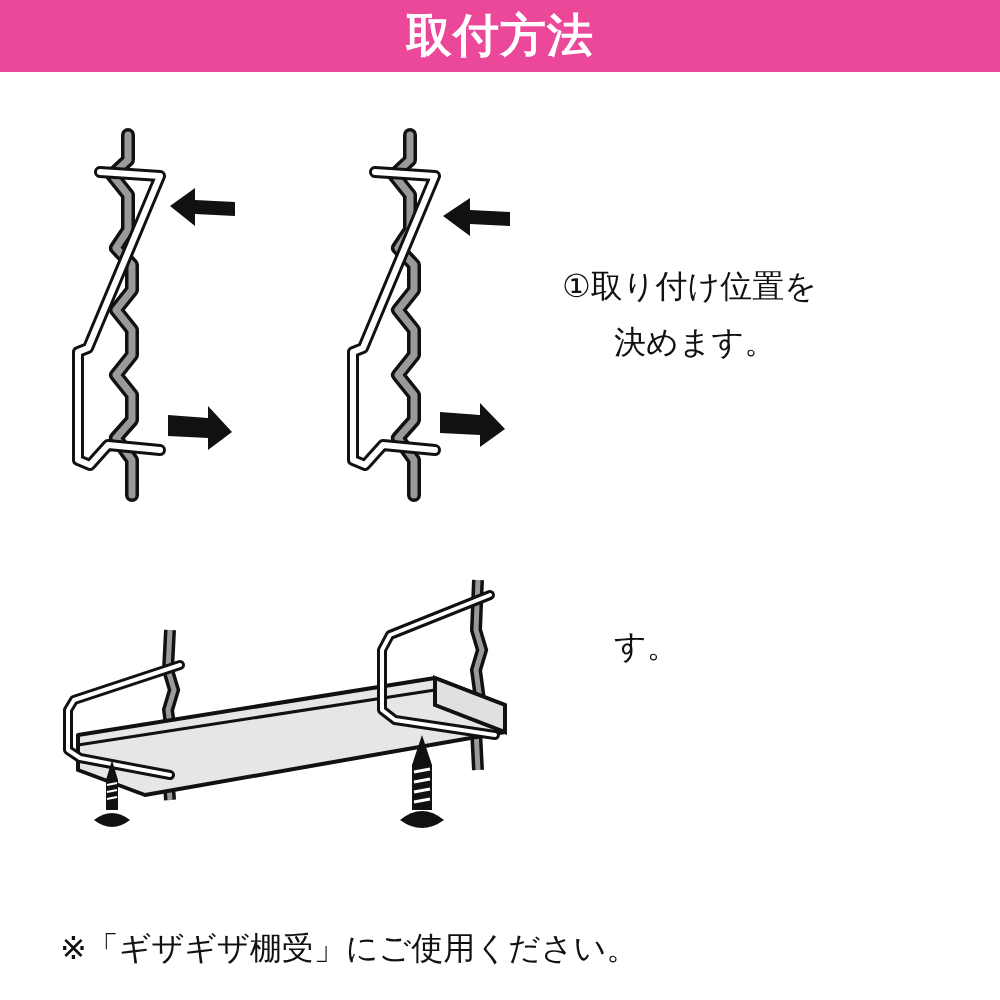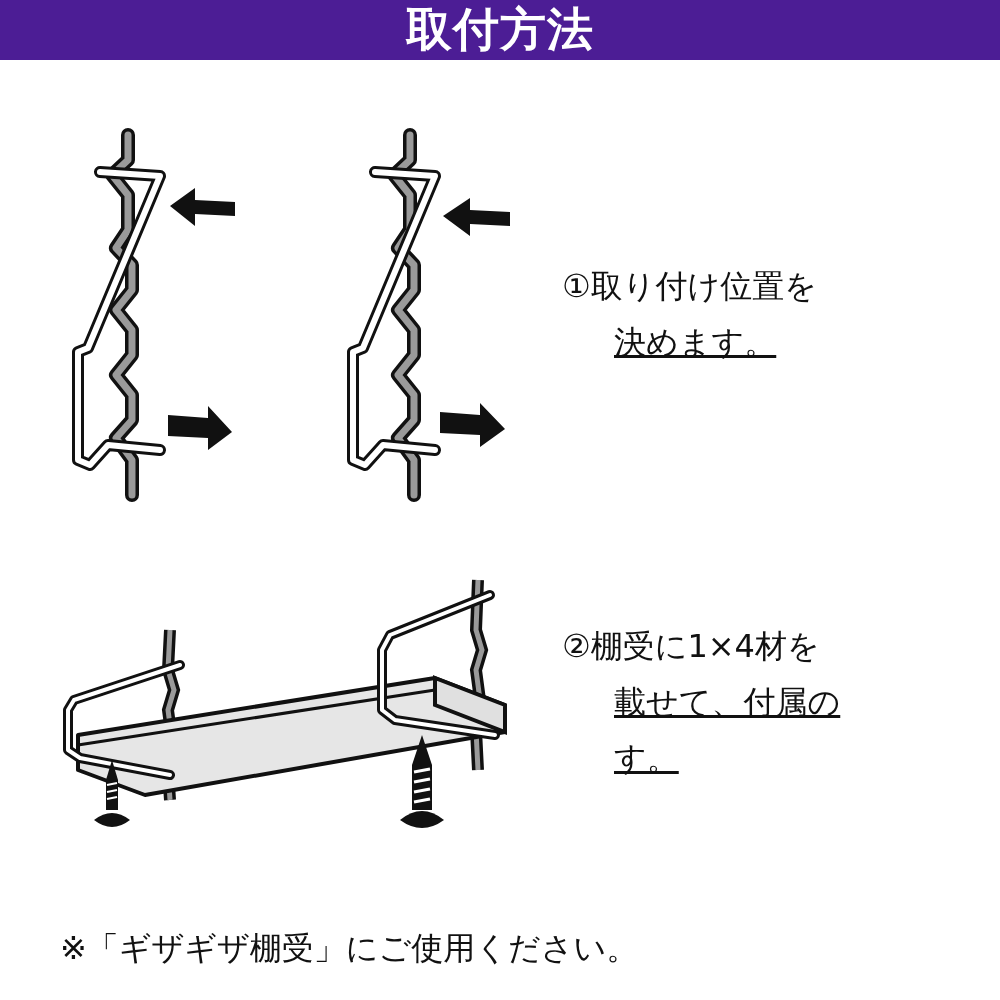--- a/index.html
+++ b/index.html
@@ -1,24 +1,24 @@
 <!DOCTYPE html>
 <html><head>
 <meta charset="utf-8">
 <style>
   html, body { margin:0; padding:0; background:#ffffff; }
   body { width:1000px; height:1000px; position:relative; overflow:hidden;
          font-family:"DejaVu Sans", "Liberation Sans", sans-serif; color:#111; }
-  .header { position:absolute; left:0; top:0; width:1000px; height:60px; background:#4c1d95;
+  .header { position:absolute; left:0; top:0; width:1000px; height:72px; background:#ec4899;
             display:flex; align-items:center; justify-content:center; }
   .header-title { color:#fff; font-weight:bold; font-size:46px; letter-spacing:1px; }
   .fig { position:absolute; }
   .step { position:absolute; font-size:32px; line-height:56px; font-weight:normal; color:#111; }
   .step .line { display:block; white-space:nowrap; }
-  .step .indent { padding-left:52px;text-decoration:underline; }
+  .step .indent { padding-left:52px; }
   .note { position:absolute; left:60px; top:920px; width:900px; font-size:32px; line-height:56px;
           white-space:nowrap; color:#111; }
 </style>
 </head>
 <body>
 
 <div class="header">
   <span class="header-title">取付方法</span>
 </div>
 
@@ -72,18 +72,16 @@
     <line x1="364" y1="232" x2="380" y2="229" stroke="#fff" stroke-width="3"></line>
   </g>
 </svg>
 
 <div class="step" style="left:562px;top:258px;">
   <span class="line"><span>①</span><span>取り付け位置を</span></span>
   <span class="line indent">決めます。</span>
 </div>
 
 <div class="step" style="left:562px;top:618px;">
-  <span class="line"><span>②</span><span>棚受に1×4材を</span></span>
-  <span class="line indent">載せて、付属の</span>
   <span class="line indent">す。</span>
 </div>
 
 <div class="note">※「ギザギザ棚受」にご使用ください。</div>
 
 </body></html>

